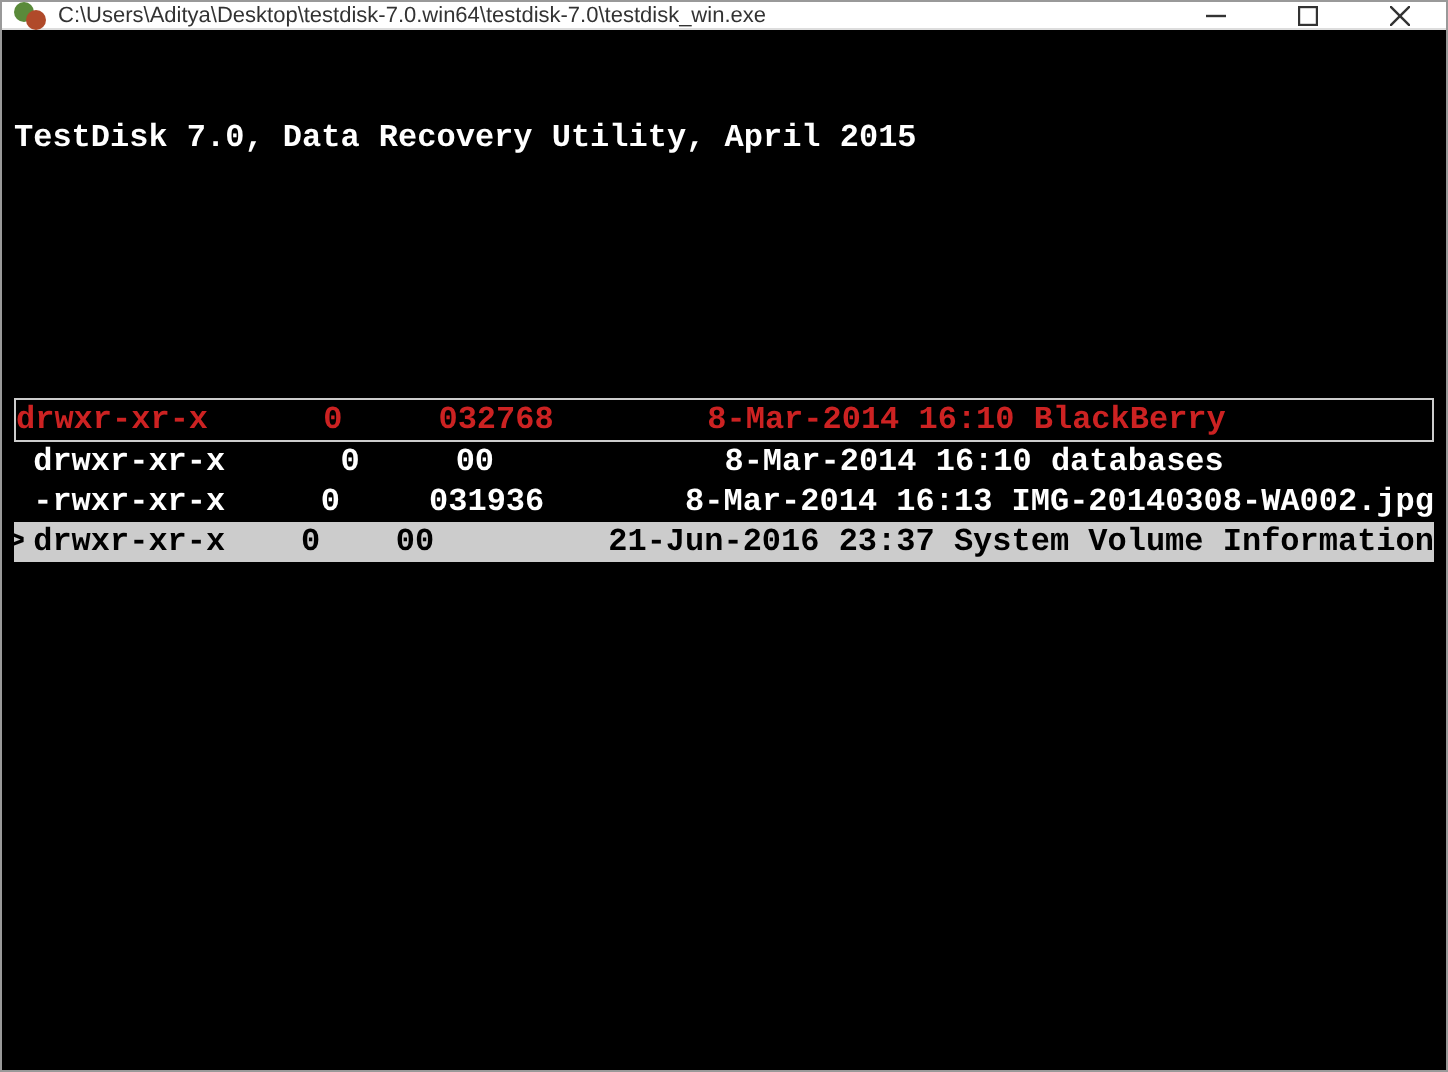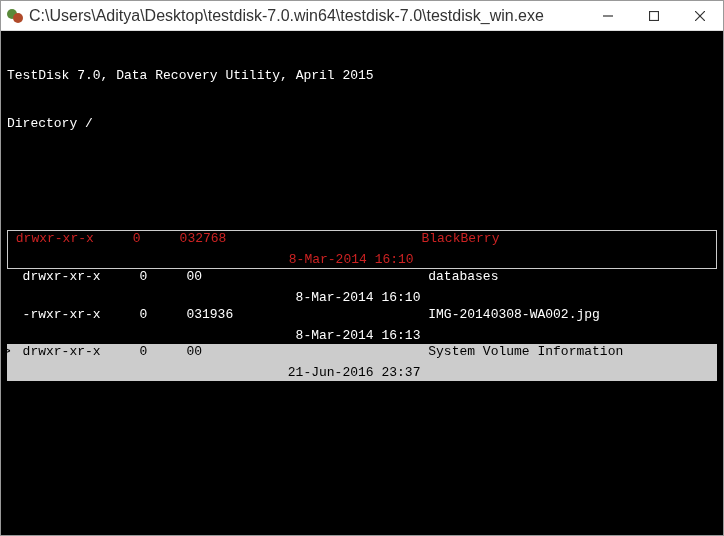--- a/index.html
+++ b/index.html
@@ -13,28 +13,28 @@
 }
 .window {
   width: 724px;
   height: 536px;
   background: #fff;
   border: 1px solid #999;
   display: flex;
   flex-direction: column;
 }
 .titlebar {
-  height: 30px;
+  height: 14px;
   background: #fff;
   display: flex;
   align-items: center;
   padding-left: 6px;
   border-bottom: 1px solid #ddd;
   font-family: 'Segoe UI', Tahoma, sans-serif;
-  font-size: 16px;
+  font-size: 11px;
   color: #333;
 }
 .titlebar .app-icon {
   width: 16px;
   height: 16px;
   margin-right: 6px;
 }
 .titlebar .title-text {
   flex: 1;
   white-space: nowrap;
@@ -53,34 +53,35 @@
 }
 .win-btn svg { stroke: #333; stroke-width: 1.2; fill: none; }
 
 .terminal {
   flex: 1;
   background: #000;
   color: #fff;
   padding: 4px 6px;
   white-space: pre;
   line-height: 1.25;
-  font-size: 13px;
+  font-size: 16px;
   position: relative;
   overflow: hidden;
+  font-weight: bold;
 }
 .line { display: block; }
 .row {
   display: flex;
 }
 .row span { white-space: pre; }
-.row .perm { width: 11ch; text-align: right; }
+.row .perm { width: 11ch; }
 .row .uid  { width: 6ch; text-align: right; }
 .row .gid  { width: 6ch; text-align: right; }
 .row .size { width: 11ch; }
-.row .date { width: 18ch; padding-left: 1ch; margin-top: 21px; }
+.row .date { width: 18ch; padding-left: 1ch; }
 .row .name { flex: 1; padding-left: 1ch; }
 
 .row.deleted { color: #c22; }
 .row.deleted.boxed { border: 1px solid #ccc; padding: 0; }
 .row.selected { background: #ccc; color: #000; }
 .row.selected::before { content: ">"; position: absolute; left: 2px; }
 
 .row-wrap { padding-left: 1ch; }
 </style>
 </head>
@@ -110,21 +111,20 @@
         <svg width="10" height="10">
             <line x1="0" y1="0" x2="10" y2="10"></line>
             <line x1="10" y1="0" x2="0" y2="10"></line>
           </svg>
       </div>
     </div>
   </div>
 
   <div class="terminal">
     <span class="line">TestDisk 7.0, Data Recovery Utility, April 2015</span>
-    <span class="line">Directory /</span>
     <span class="line"> </span>
 
     <div id="file-list"><div class="row row-wrap deleted boxed"><span class="perm">drwxr-xr-x</span><span class="uid">0</span><span class="gid">0</span><span class="size">32768</span><span class="date"> 8-Mar-2014 16:10</span><span class="name">BlackBerry</span></div><div class="row row-wrap"><span class="perm">drwxr-xr-x</span><span class="uid">0</span><span class="gid">0</span><span class="size">0</span><span class="date"> 8-Mar-2014 16:10</span><span class="name">databases</span></div><div class="row row-wrap"><span class="perm">-rwxr-xr-x</span><span class="uid">0</span><span class="gid">0</span><span class="size">31936</span><span class="date"> 8-Mar-2014 16:13</span><span class="name">IMG-20140308-WA002.jpg</span></div><div class="row row-wrap selected"><span class="perm">drwxr-xr-x</span><span class="uid">0</span><span class="gid">0</span><span class="size">0</span><span class="date">21-Jun-2016 23:37</span><span class="name">System Volume Information</span></div></div>
 
     <div style="height: 230px;"></div>
 
     
 
     
   </div>

